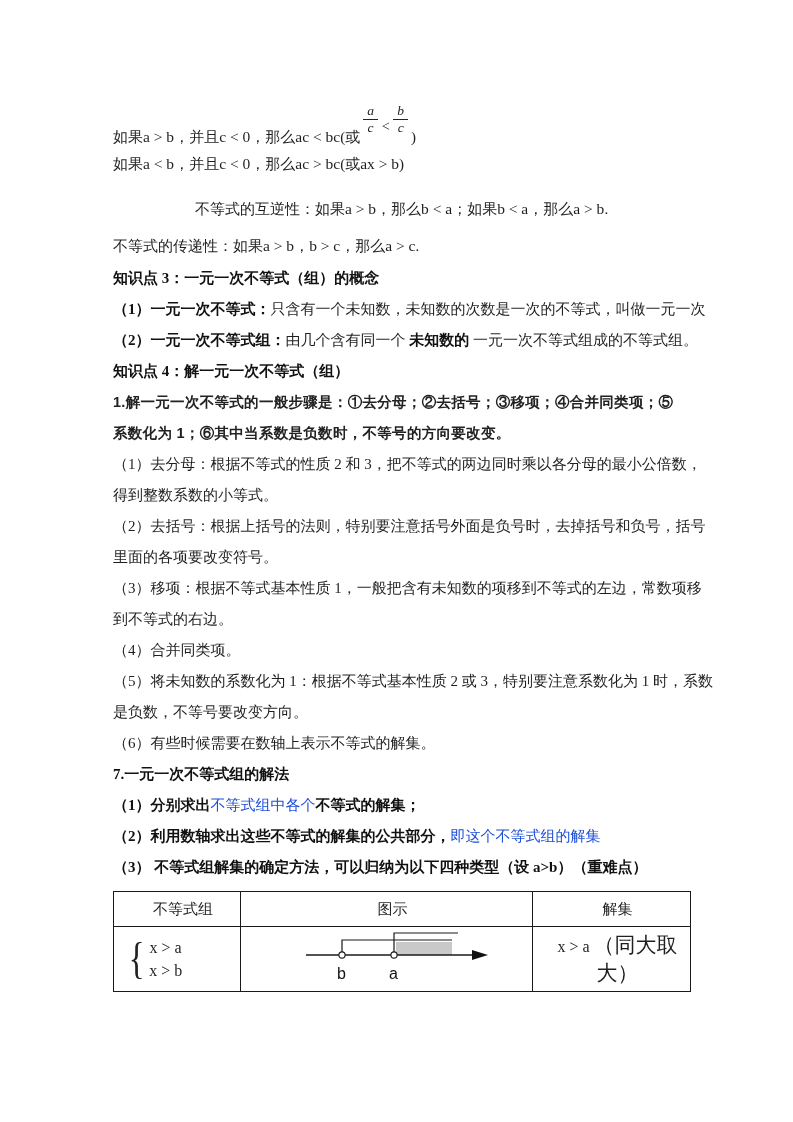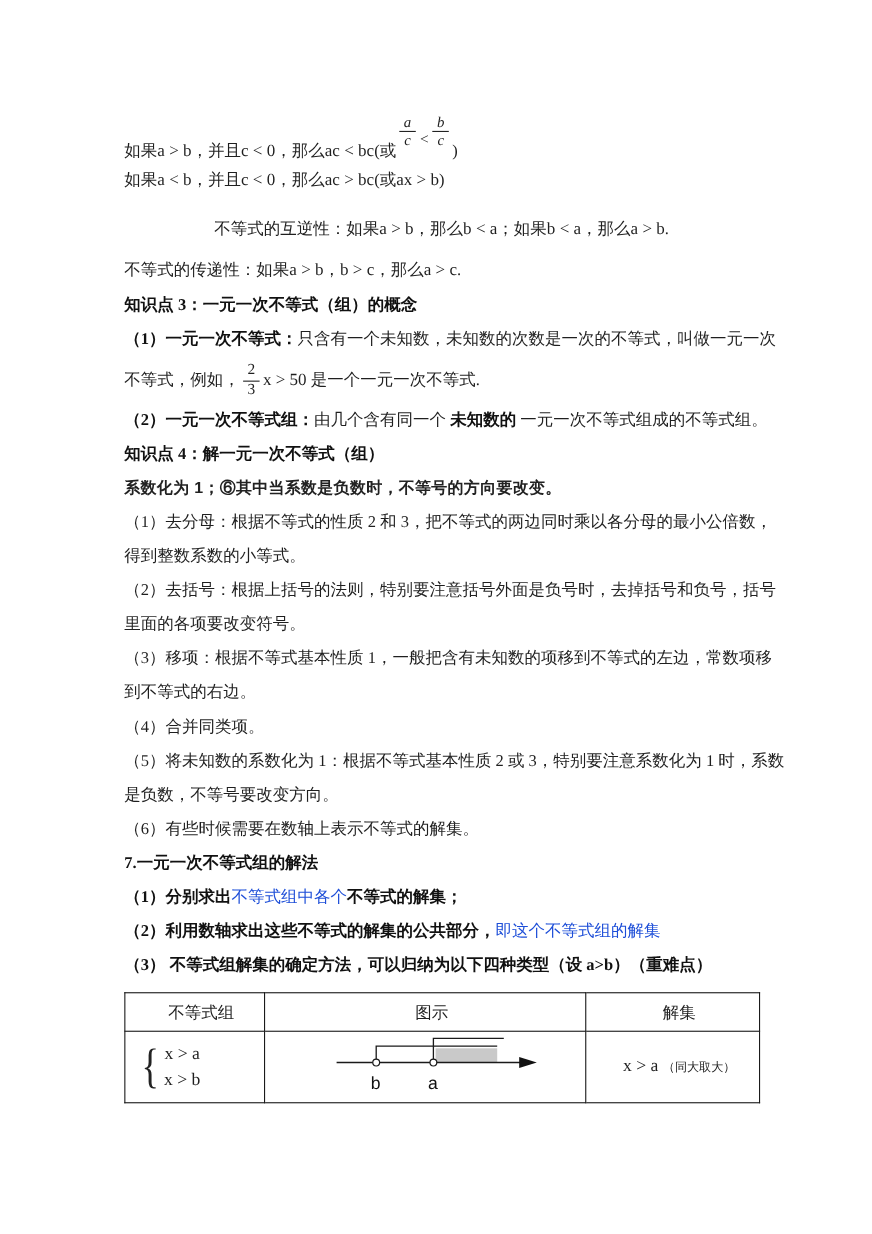--- a/index.html
+++ b/index.html
@@ -36,39 +36,39 @@
   .types-table td{border:1.5px solid #1a1a1a;vertical-align:middle;padding:0 0 0 12px;}
   .types-table .hrow td{height:34px;font-size:15px;}
   .types-table .brow td{height:64px;}
   .col-sys{width:127px;} .col-diag{width:292px;} .col-sol{width:158px;}
   .system{display:flex;align-items:center;}
   .brace{font-family:"Liberation Serif",serif;font-size:44px;font-weight:400;color:#222;
          transform:scaleX(0.75);display:inline-block;line-height:1;margin-right:2px;}
   .sys-lines{display:inline-flex;flex-direction:column;gap:7px;}
   .sys-lines .r-m{font-size:16px;line-height:1;}
   .sol-cell .r-m{font-size:16px;}
-  .sol-cell .r-cn{font-size:11px;}
+  .sol-cell .r-cn{font-size:21px;}
   .diag-wrap{margin-left:18px;}
 </style>
 </head>
 <body>
 
 <div class="page">
   <div class="doc">
 
     <div>
         <div class="line line-l1"><span class="r-cn">如果</span><span class="r-m">a &gt; b</span><span class="r-cn">，并且</span><span class="r-m">c &lt; 0</span><span class="r-cn">，那么</span><span class="r-m">ac &lt; bc</span><span class="r-cn">(或</span><span class="frac raised"><span class="num">a</span><span class="den">c</span></span><span class="r-mr">&lt;</span><span class="frac raised"><span class="num">b</span><span class="den">c</span></span><span class="r-cn">)</span></div>
         <div class="line mt8"><span class="r-cn">如果</span><span class="r-m">a &lt; b</span><span class="r-cn">，并且</span><span class="r-m">c &lt; 0</span><span class="r-cn">，那么</span><span class="r-m">ac &gt; bc</span><span class="r-cn">(或</span><span class="r-m">ax &gt; b</span><span class="r-cn">)</span></div>
         <div class="line mt14"><span class="r-cn">不等式的互逆性：如果</span><span class="r-m">a &gt; b</span><span class="r-cn">，那么</span><span class="r-m">b &lt; a</span><span class="r-cn">；如果</span><span class="r-m">b &lt; a</span><span class="r-cn">，那么</span><span class="r-m">a &gt; b</span><span class="r-cn">.</span></div>
         <div class="line mt6"><span class="r-cn">不等式的传递性：如果</span><span class="r-m">a &gt; b</span><span class="r-cn">，</span><span class="r-m">b &gt; c</span><span class="r-cn">，那么</span><span class="r-m">a &gt; c</span><span class="r-cn">.</span></div>
         <div class="line mt2"><span class="r-b">知识点 3：一元一次不等式（组）的概念</span></div>
         <div class="line"><span class="r-b">（1）一元一次不等式：</span><span class="r-cn">只含有一个未知数，未知数的次数是一次的不等式，叫做一元一次</span></div>
-        <div class="line line-frac"><span class="r-cn">不等式，例如，</span><span class="frac center"><span class="num">2</span><span class="den">3</span></span><span class="r-m">x &gt; 50</span><span class="r-cn"> 是一个一元一次不等式.</span></div>
         <div class="line"><span class="r-b">（2）一元一次不等式组：</span><span class="r-cn">由几个含有同一个 </span><span class="r-b">未知数的</span><span class="r-cn"> 一元一次不等式组成的不等式组。</span></div>
         <div class="line"><span class="r-b">知识点 4：解一元一次不等式（组）</span></div>
+        <div class="line"><span class="r-step">1.解一元一次不等式的一般步骤是：①去分母；②去括号；③移项；④合并同类项；⑤</span></div>
         <div class="line"><span class="r-step">系数化为 1；⑥其中当系数是负数时，不等号的方向要改变。</span></div>
         <div class="line"><span class="r-cn">（1）去分母：根据不等式的性质 2 和 3，把不等式的两边同时乘以各分母的最小公倍数，</span></div>
         <div class="line"><span class="r-cn">得到整数系数的小等式。</span></div>
         <div class="line"><span class="r-cn">（2）去括号：根据上括号的法则，特别要注意括号外面是负号时，去掉括号和负号，括号</span></div>
         <div class="line"><span class="r-cn">里面的各项要改变符号。</span></div>
         <div class="line"><span class="r-cn">（3）移项：根据不等式基本性质 1，一般把含有未知数的项移到不等式的左边，常数项移</span></div>
         <div class="line"><span class="r-cn">到不等式的右边。</span></div>
         <div class="line"><span class="r-cn">（4）合并同类项。</span></div>
         <div class="line"><span class="r-cn">（5）将未知数的系数化为 1：根据不等式基本性质 2 或 3，特别要注意系数化为 1 时，系数</span></div>
         <div class="line"><span class="r-cn">是负数，不等号要改变方向。</span></div>

